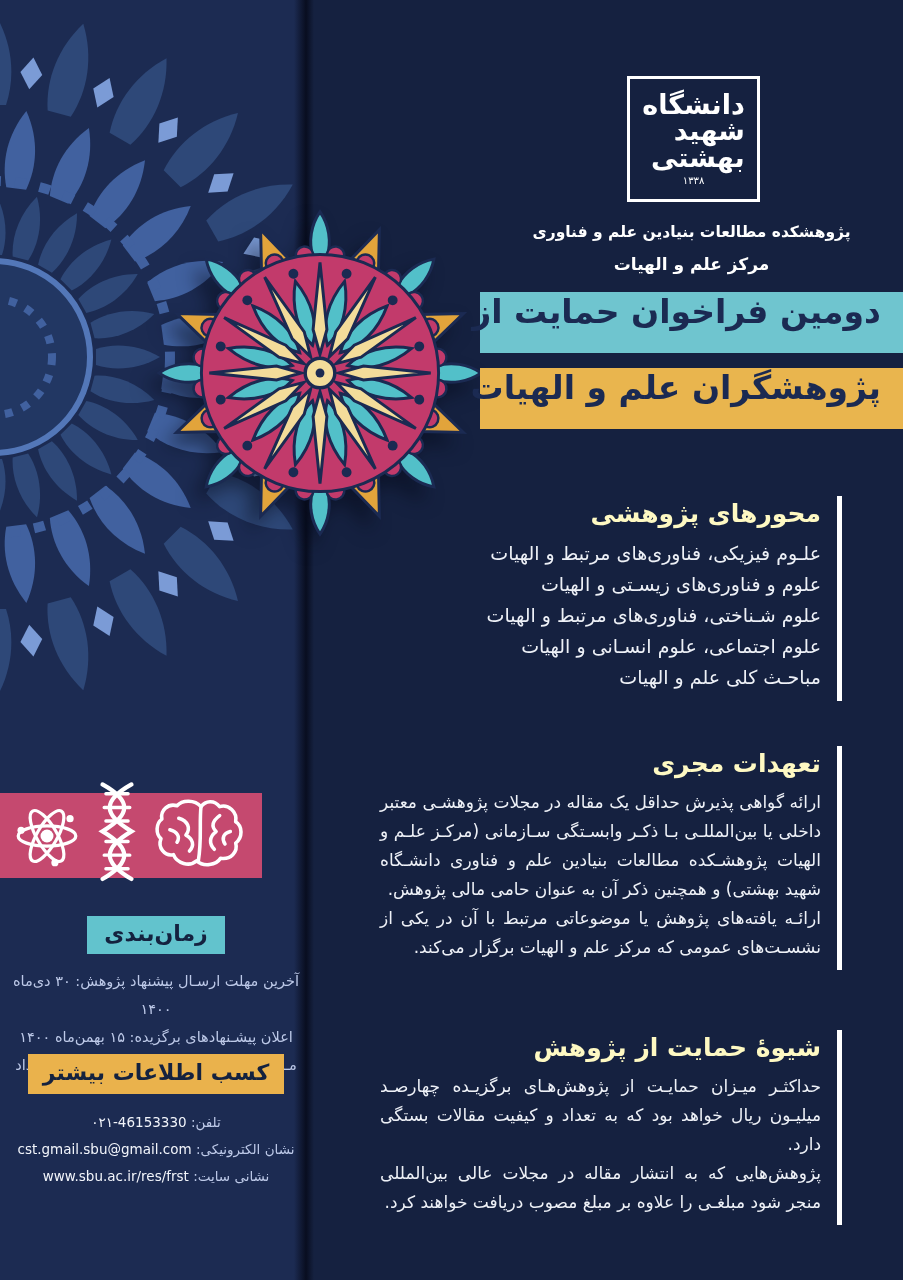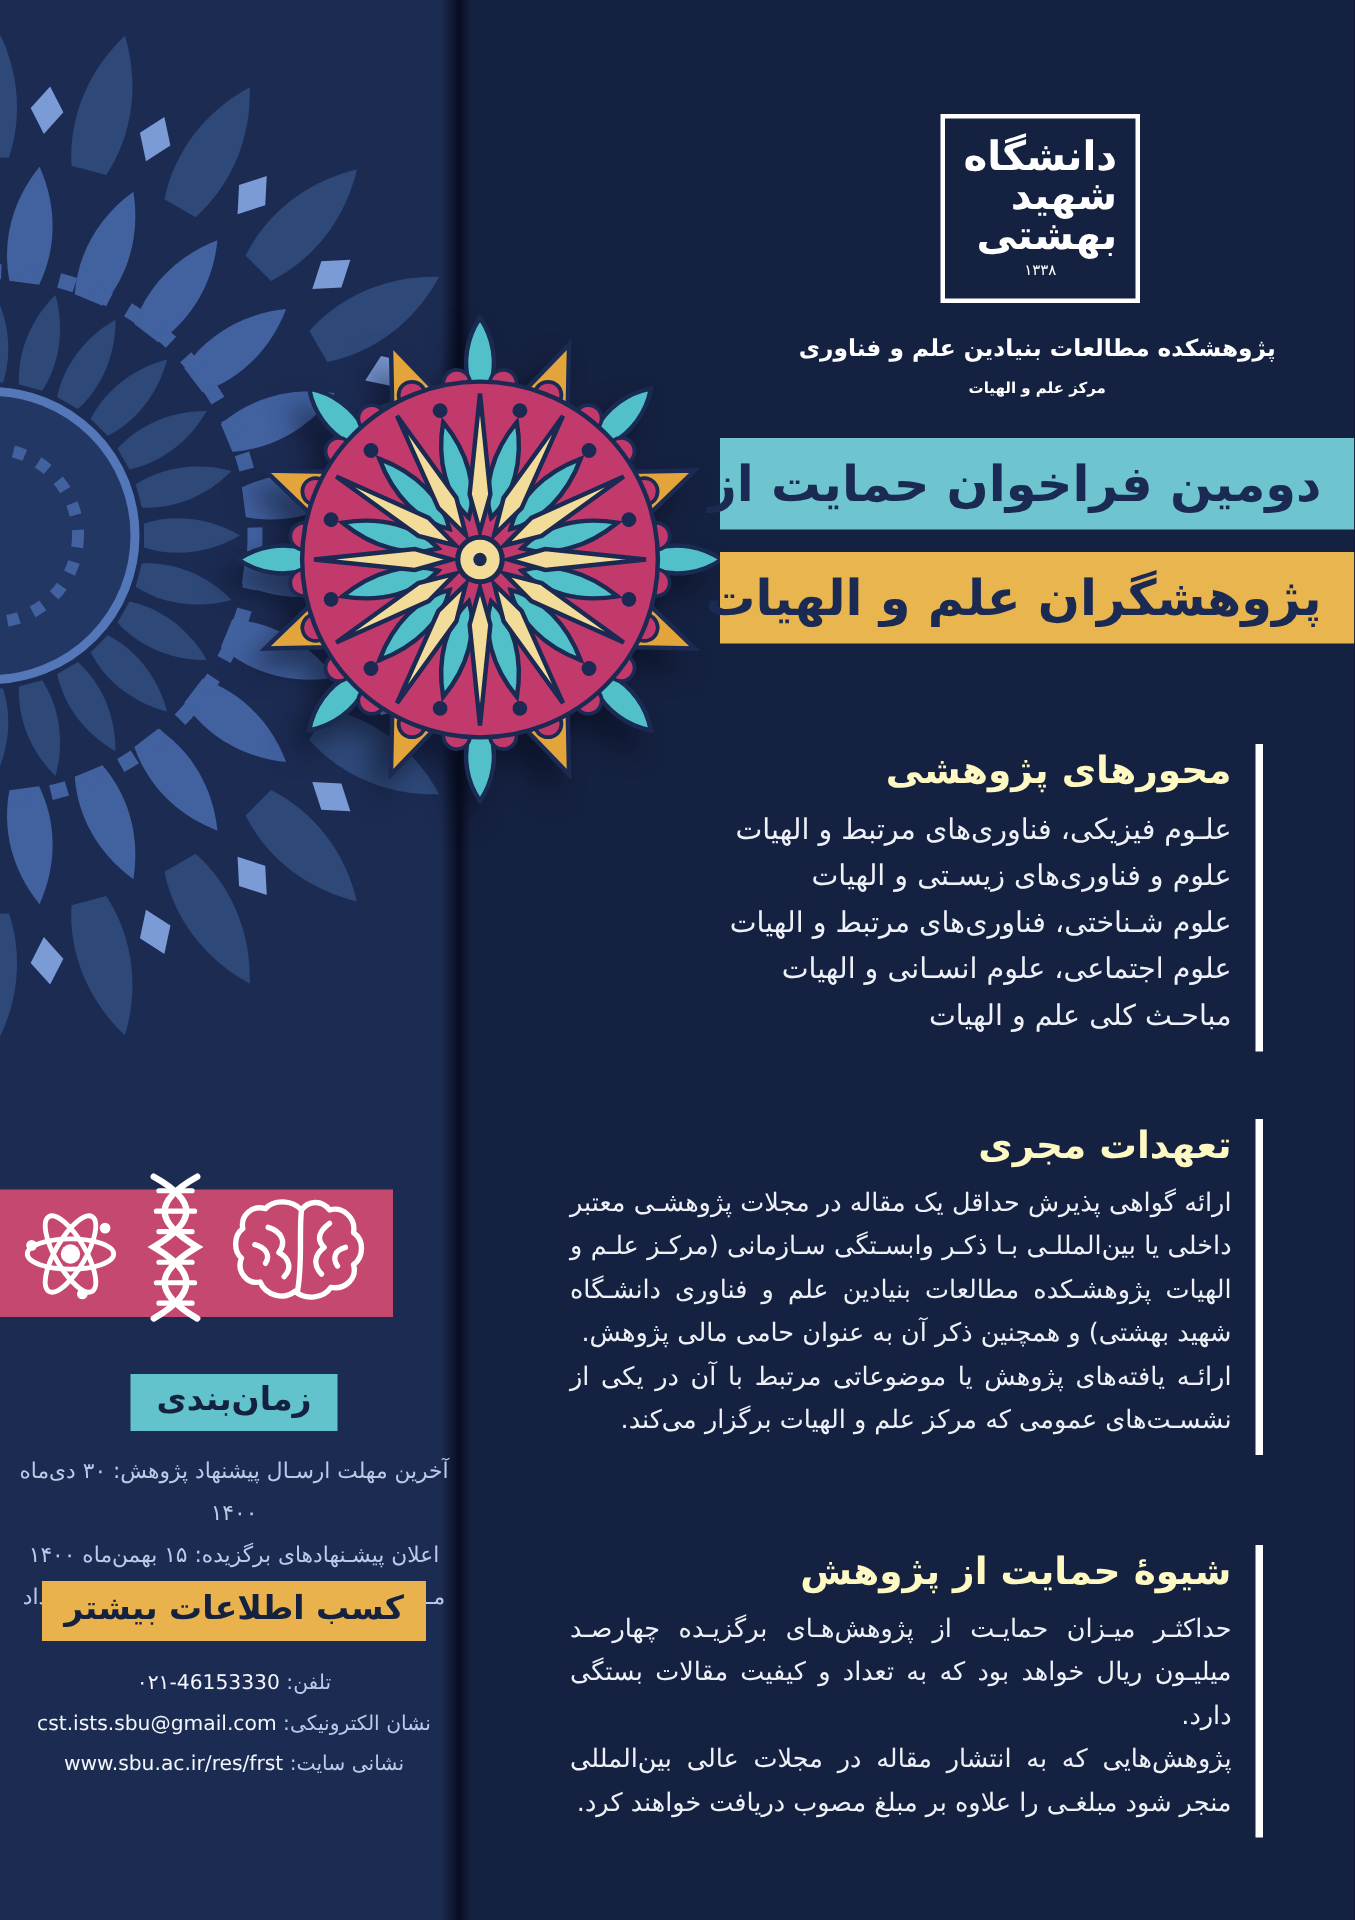--- a/index.html
+++ b/index.html
@@ -11,23 +11,23 @@
   .blue-mandala{position:absolute;left:-356px;top:7px;width:700px;height:700px;z-index:1;}
   .color-mandala{position:absolute;left:152px;top:205px;width:336px;height:336px;z-index:2;
     filter:drop-shadow(-10px 12px 9px rgba(4,8,22,.5));}
   
   .logo{position:absolute;left:627px;top:76px;width:133px;height:126px;border:3px solid #fff;
     box-sizing:border-box;display:flex;flex-direction:column;align-items:center;justify-content:center;z-index:3;}
   .logo-cal{color:#fff;font-weight:bold;font-size:27px;line-height:.98;}
   .logo-year{color:#fff;font-size:10px;letter-spacing:2px;margin-top:4px;}
   .org{position:absolute;left:480px;top:223px;width:423px;text-align:center;color:#fff;font-weight:bold;z-index:3;}
   .org-l1{font-size:15.5px;margin:0 16px 13px;}
-  .org-l2{font-size:10px;margin:0;}
+  .org-l2{font-size:17px;margin:0;}
   
-  .banner{position:absolute;left:480px;width:423px;height:61px;display:flex;align-items:center;
+  .banner{position:absolute;left:480px;width:423px;height:61px;display:flex;
     justify-content:flex-start;box-sizing:border-box;padding-right:22px;z-index:3;}
   .banner span{font-size:33px;font-weight:bold;color:#1b2a52;white-space:nowrap;}
   #banner1{top:292px;background:#6fc5cf;}
   #banner2{top:368px;background:#e9b54e;}
   
   .section{position:absolute;right:61px;border-right:5px solid #fff;padding:3px 16px 8px 0;
     box-sizing:border-box;z-index:3;}
   #sec-axes{top:496px;width:430px;}
   #sec-oblig{top:746px;width:462px;}
   #sec-support{top:1030px;width:462px;}
@@ -380,21 +380,21 @@
 
   <div class="left-block" id="contact-block">
     <span class="badge-yellow">کسب اطلاعات بیشتر</span>
     <div class="contact-rows">
       <div class="contact-row">
         <span class="c-label">تلفن:</span>
         <span class="c-value" dir="ltr">۰۲۱-46153330</span>
       </div>
       <div class="contact-row">
         <span class="c-label">نشان الکترونیکی:</span>
-        <a class="c-value" dir="ltr">cst.ists.sbu@gmail.com</a>
+        <a class="c-value" dir="ltr">cst.gmail.sbu@gmail.com</a>
       </div>
       <div class="contact-row">
         <span class="c-label">نشانی سایت:</span>
         <a class="c-value" dir="ltr">www.sbu.ac.ir/res/frst</a>
       </div>
     </div>
   </div>
 
 </div>
 

